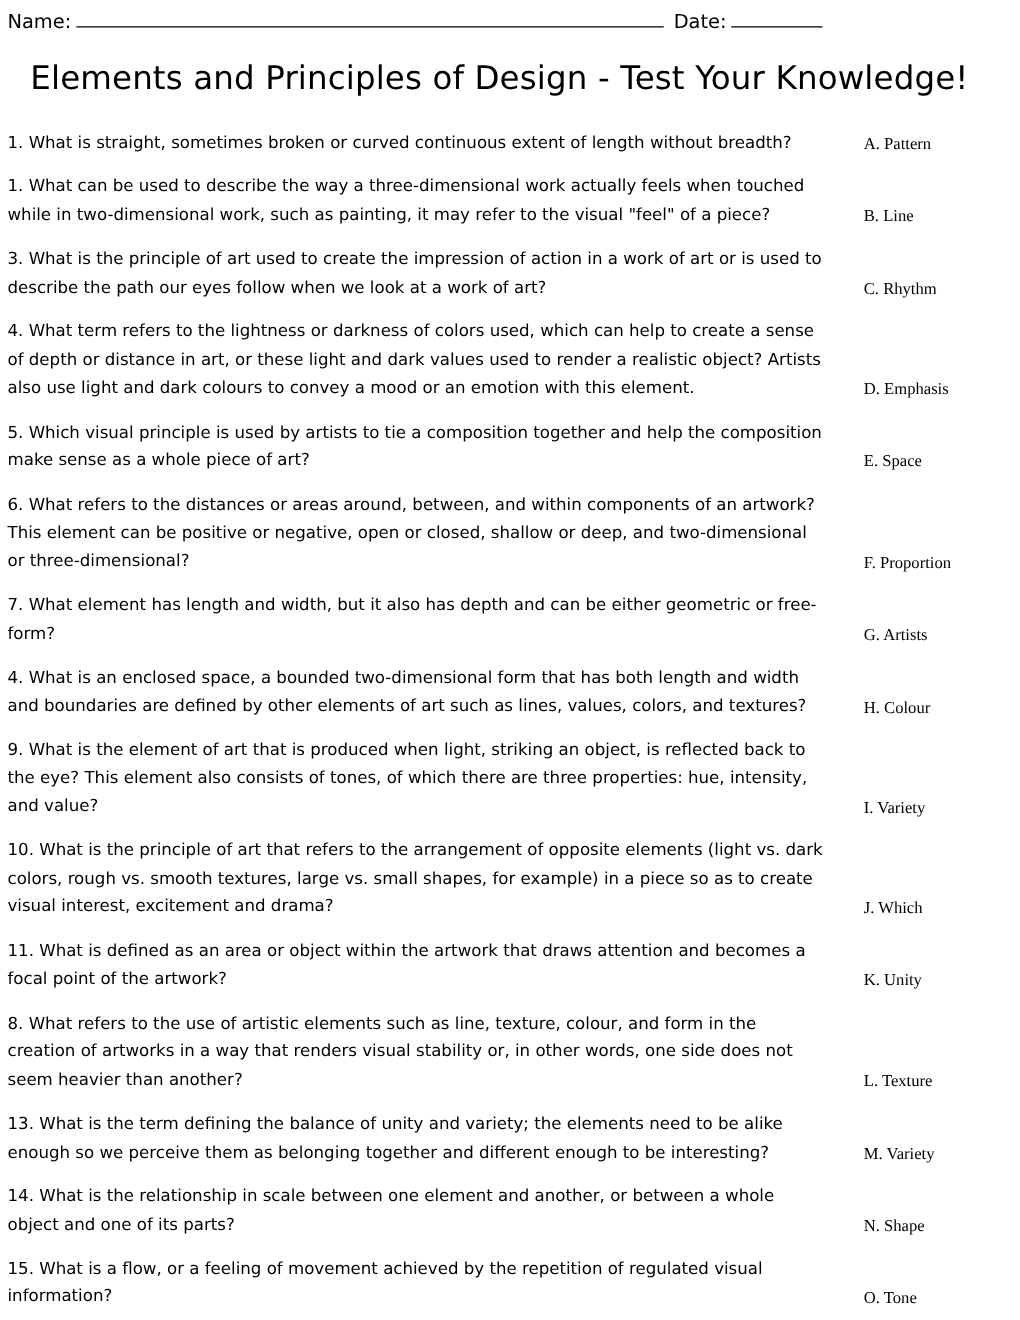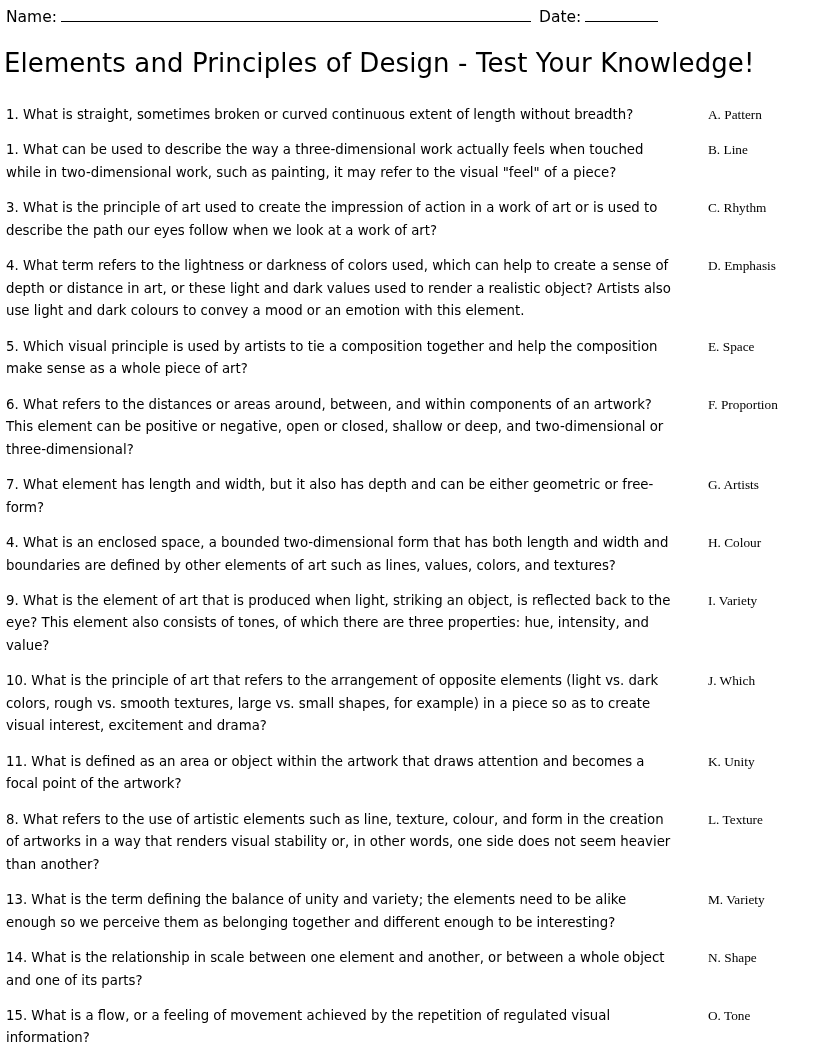--- a/index.html
+++ b/index.html
@@ -11,21 +11,21 @@
     width: 816px;
     height: 1056px;
     font-family: "DejaVu Sans", sans-serif;
     color: #000000;
     -webkit-font-smoothing: antialiased;
   }
   .page {
     width: 816px;
     height: 1056px;
     box-sizing: border-box;
-    padding: 6px 4px 0 4px;
+    padding: 6px 21px 0 4px;
     position: relative;
     overflow: hidden;
   }
   
   .header-line {
     display: flex;
     align-items: baseline;
     font-size: 15.5px;
     padding: 2px 2px 0 2px;
     white-space: nowrap;
@@ -41,31 +41,32 @@
     height: 13px;
   }
   .date-rule {
     flex: 0 0 auto;
     width: 73px;
     border-bottom: 1px solid #000;
     margin-left: 4px;
     height: 13px;
   }
   .title {
+    text-align: center;
     font-size: 26px;
     font-weight: normal;
     margin: 22px 0 26px 0;
     letter-spacing: 0.1px;
   }
   .qa-list {
     padding: 0 2px;
   }
   .qa-row {
     display: flex;
-    align-items: flex-start;
+    align-items: flex-end;
     margin-bottom: 13px;
     gap: 12px;
   }
   .question {
     flex: 1 1 auto;
     font-size: 13.3px;
     line-height: 1.69;
     padding-right: 18px;
     max-width: 700px;
   }

